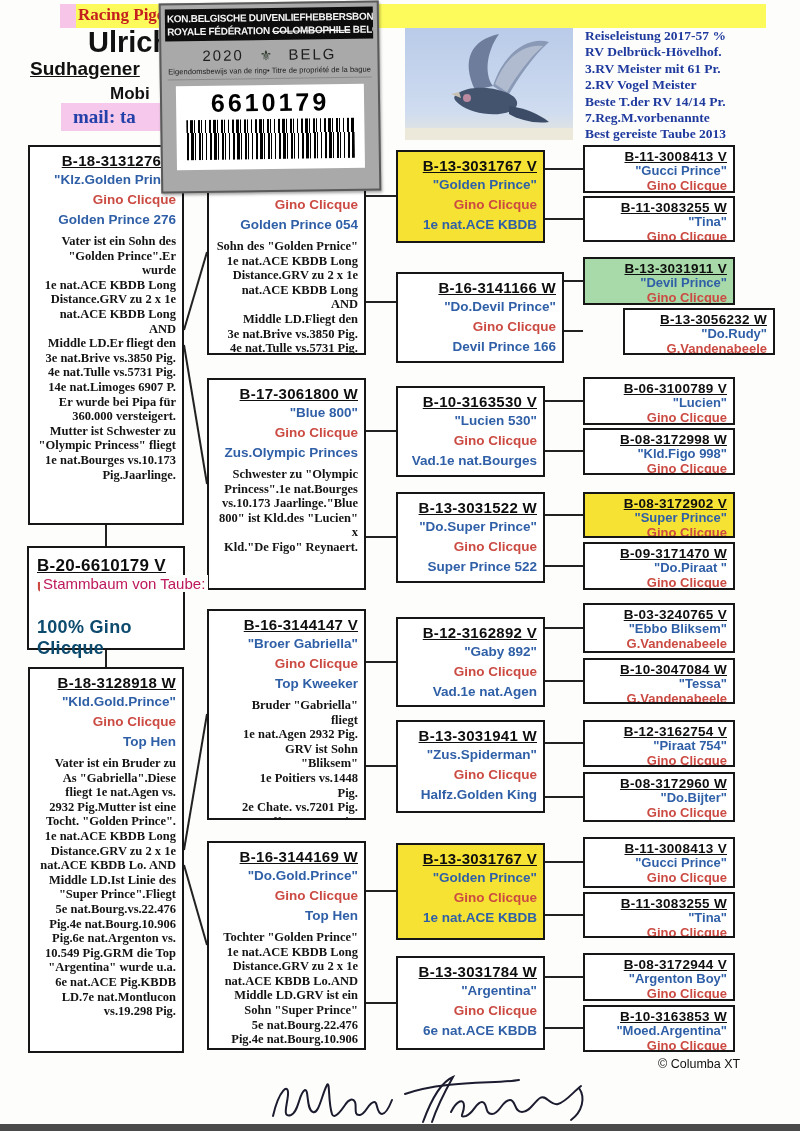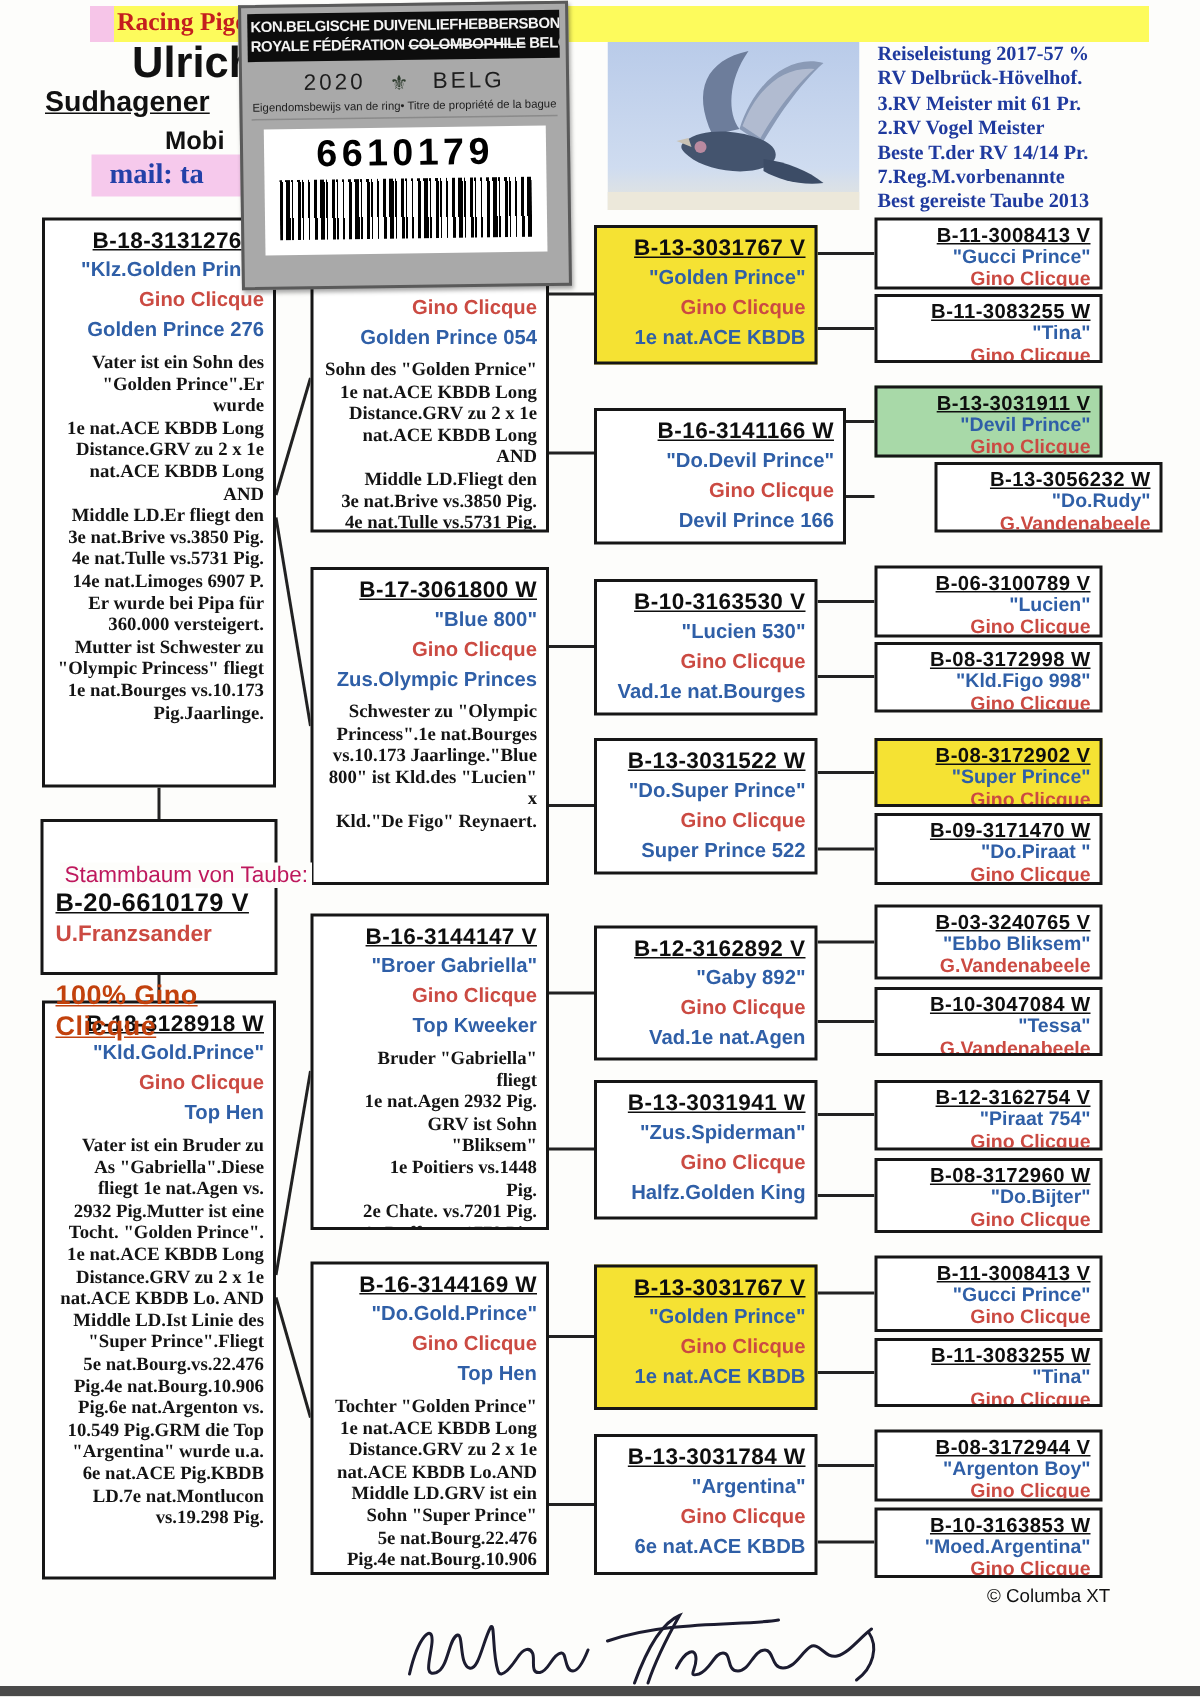--- a/index.html
+++ b/index.html
@@ -52,23 +52,23 @@
   .bodytext{margin-top:4px;font:bold 12.5px "Liberation Serif",serif;line-height:14.6px;
             color:#141414;white-space:pre-line;}
   .box.small{padding:2px 6px;}
   .box.small .ring{font-size:13.5px;line-height:15px;}
   .box.small .bname,.box.small .owner{font-size:13px;line-height:14.8px;}
   
   .subject-box{position:absolute;left:27px;top:546px;width:158px;height:104px;background:#fff;
                border:2px solid #161616;box-sizing:border-box;z-index:2;padding:8px 6px 0 8px;}
   .subject-label{position:absolute;left:40px;top:543px;z-index:3;background:#fdfdfb;padding:0 3px;
                  font:15px "Liberation Sans",sans-serif;color:#be185d;white-space:nowrap;margin-top:32px;}
-  .subject-ring{font:bold 17px "Liberation Sans",sans-serif;text-decoration:underline;color:#0e0e0e;letter-spacing:.3px;margin-top:36px;}
+  .subject-ring{font:bold 17px "Liberation Sans",sans-serif;text-decoration:underline;color:#0e0e0e;letter-spacing:.3px;}
   .subject-owner{font:bold 15px "Liberation Sans",sans-serif;color:#cb4a42;margin-top:2px;}
-  .subject-origin{font:bold 18px "Liberation Sans",sans-serif;text-decoration:underline;color:#c2410c;margin-top:22px;letter-spacing:.3px;}
+  .subject-origin{font:bold 18px "Liberation Sans",sans-serif;color:#0c4a6e;margin-top:22px;letter-spacing:.3px;}
   
   .connectors{position:absolute;left:0;top:0;z-index:1;}
   
   .footer-band{position:absolute;left:28px;top:1055px;width:342px;height:24px;background:#f8d7f1;
                font:bold 15px "Liberation Serif",serif;color:#2340a8;white-space:nowrap;padding:2px 0 0 4px;box-sizing:border-box;}
   .footer-band span{margin-right:18px;}
   .copyright{position:absolute;left:658px;top:1057px;font:12.5px "Liberation Sans",sans-serif;color:#111;}
   .signature{position:absolute;left:265px;top:1072px;z-index:2;}
   .bottom-edge{position:absolute;left:0;top:1124px;width:800px;height:7px;background:#4a4a4a;}
 </style>

